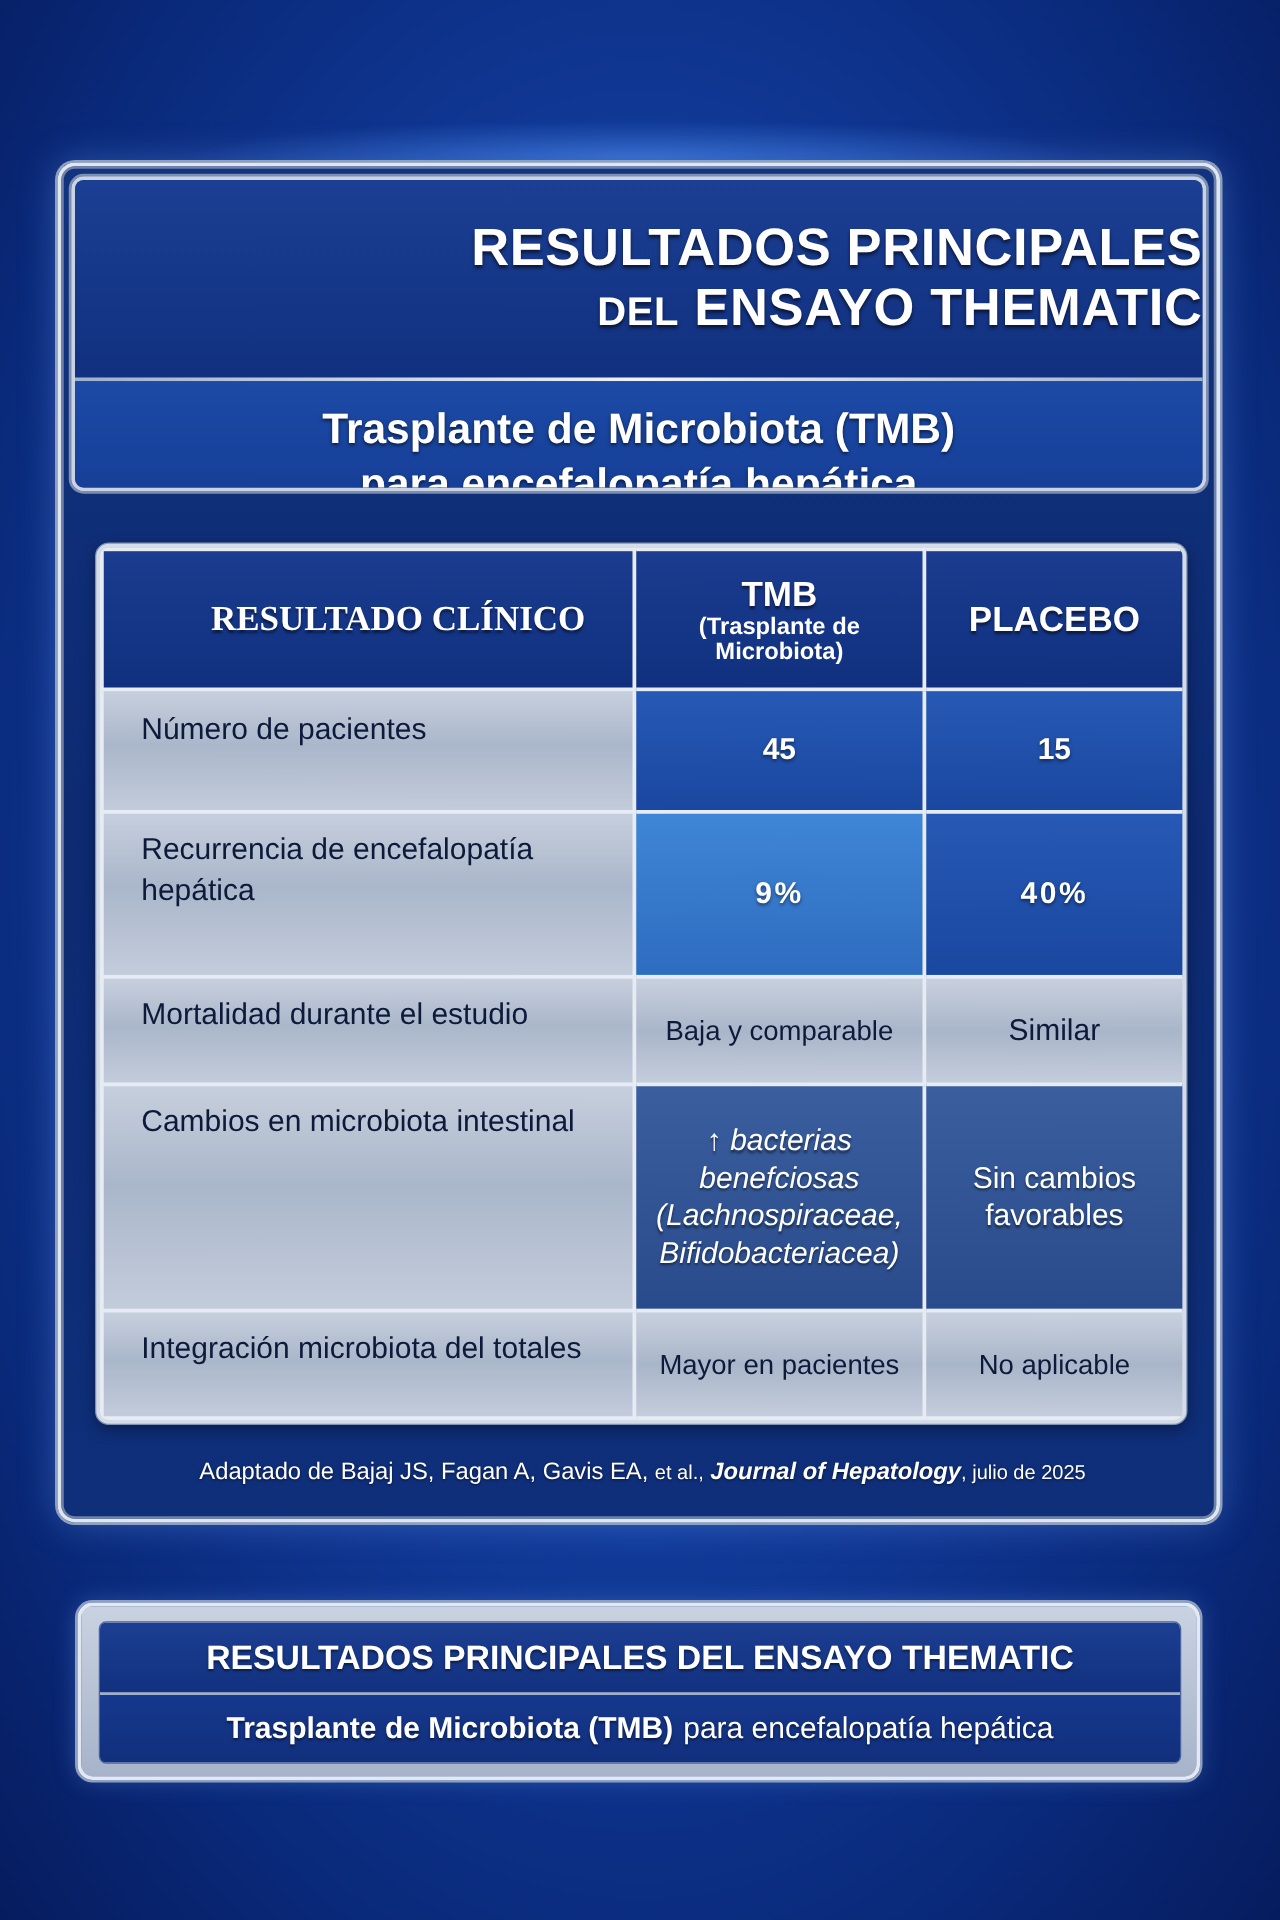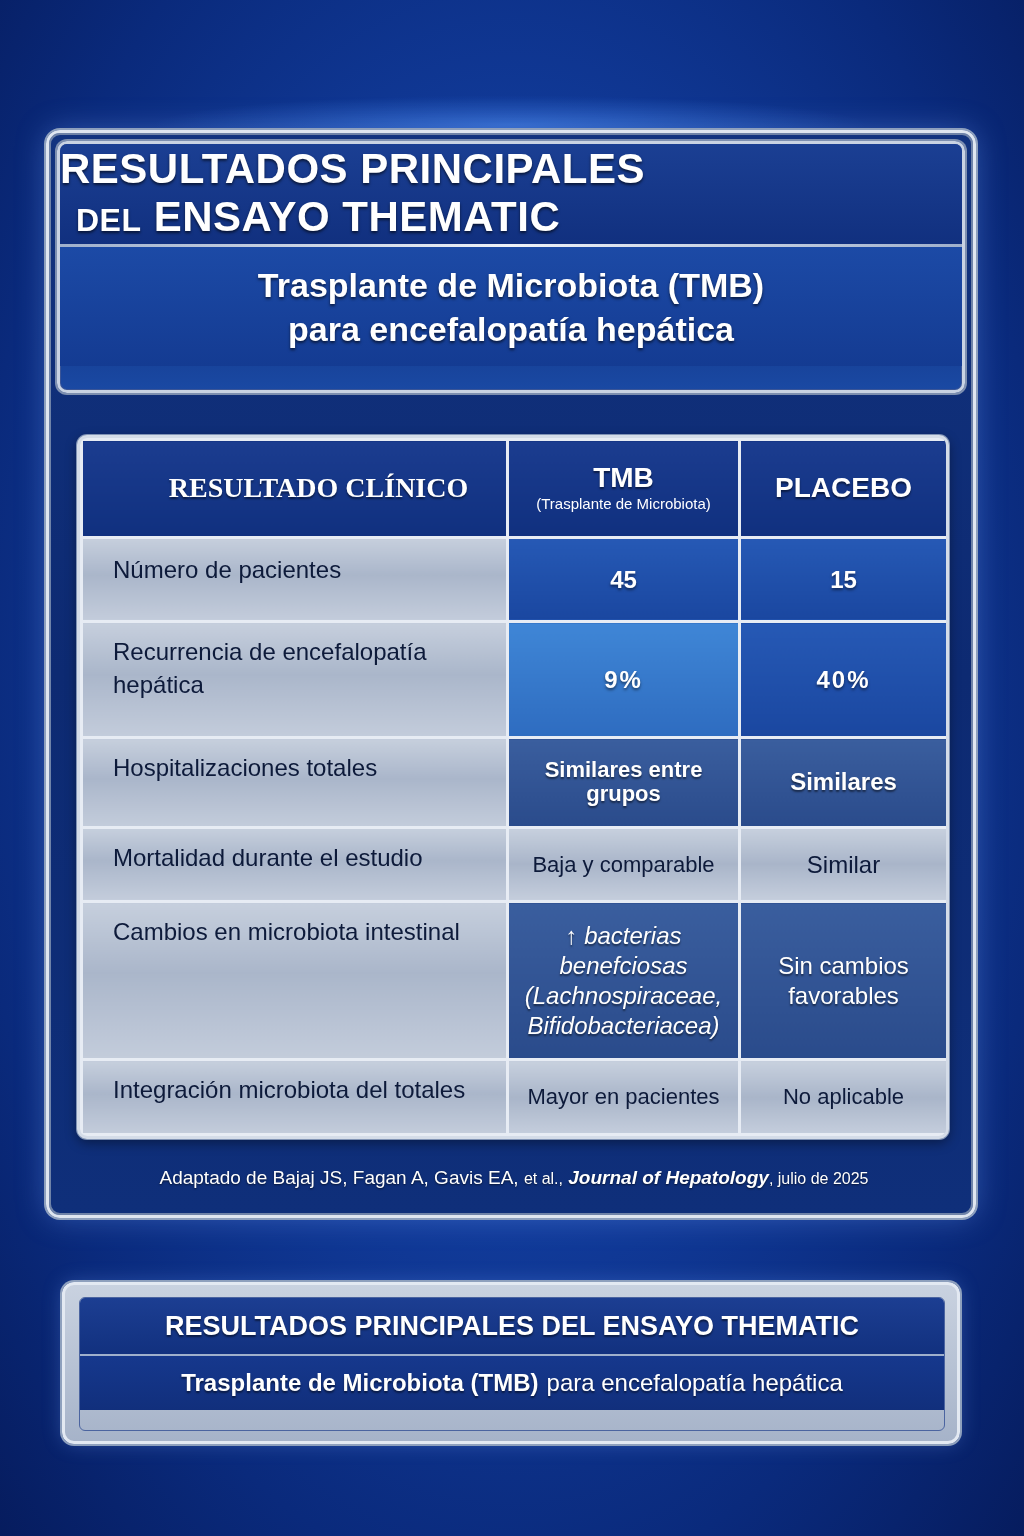--- a/index.html
+++ b/index.html
@@ -22,21 +22,21 @@
     box-sizing:border-box;
   }
   .header-panel {
     position:absolute; left:8px; top:8px; width:908px; height:252px;
     border-radius:10px;
     border:3px solid #c9d3e3;
     box-shadow: 0 0 0 2px #7d8fb0, inset 0 0 0 1px #3a5597;
     background: linear-gradient(180deg,#163a8e 0%, #0f2e7d 50%, #1a49a3 100%);
     box-sizing:border-box; overflow:hidden;
   }
-  .header-top { height:100px; display:flex; flex-direction:column; align-items:flex-start; justify-content:center;
+  .header-top { height:158px; display:flex; flex-direction:column; align-items:flex-end; justify-content:center;
     background: linear-gradient(180deg,#1b3f93 0%,#11307f 100%); }
   .header-divider { height:3px; background: linear-gradient(90deg,#9fb0cc,#eef2f8,#9fb0cc); }
   .header-bottom { height:119px; display:flex; flex-direction:column; align-items:center; justify-content:center;
     background: linear-gradient(180deg,#1c4aa6 0%,#143b92 100%); }
   .title-line { color:#fff; font-weight:bold; font-size:42px; letter-spacing:0.5px; line-height:48px;
     text-shadow: 0 2px 3px rgba(0,0,0,0.6); }
   .title-small { font-size:32px;margin-left:16px; }
   .subtitle-line { color:#fff; font-weight:bold; font-size:34px; line-height:44px;
     text-shadow: 0 2px 3px rgba(0,0,0,0.6); }
 
@@ -46,41 +46,41 @@
     border-radius:10px; border:3px solid #d4dce8;
     box-shadow: 0 0 0 1px #8093b5, 0 4px 12px rgba(0,0,0,0.4);
     box-sizing:border-box; overflow:hidden;
     background:#c5cedd;
   }
   table { border-collapse:collapse; width:100%; height:100%; table-layout:fixed; }
   td, th { border:3px solid #e7ecf4; padding:0; box-sizing:border-box; }
   th { background: linear-gradient(180deg,#1b3c8f,#10307f); color:#fff; font-weight:bold; }
   th.col-label { text-align:center; padding-left:48px; font-size:28px;font-family:Liberation Serif, serif; }
   th .th-main { font-size:28px; display:block; line-height:32px; text-shadow:0 2px 2px rgba(0,0,0,0.5); }
-  th .th-sub { font-size:15px; font-weight:normal; display:block; line-height:20px; }
+  th .th-sub { font-size:19px; font-weight:bold; display:block; line-height:20px; }
   td.label { color:#0d1a3a; font-size:24px; padding-left:30px; vertical-align:top; padding-top:12px; line-height:33px;
     background: linear-gradient(180deg,#c6cfdd 0%,#aab6ca 45%,#c3ccdb 100%); }
   td.val { text-align:center; vertical-align:middle; font-size:24px; line-height:30px; }
   .silver { color:#0d1a3a; background: linear-gradient(180deg,#c7d0de,#a9b5c9,#c4cddc); }
   .blue-mid { color:#fff; text-shadow:0 2px 2px rgba(0,0,0,0.5); background: linear-gradient(180deg,#3a5e9e,#2a4b8b); }
   .blue-dark { color:#fff; text-shadow:0 2px 2px rgba(0,0,0,0.5); background: linear-gradient(180deg,#1d4196,#14358a); }
   .blue-bright { color:#fff; text-shadow:0 2px 3px rgba(0,0,0,0.5); background: linear-gradient(180deg,#3f86d6,#2e6cc0); }
   .blue-royal { color:#fff; text-shadow:0 2px 3px rgba(0,0,0,0.5); background: linear-gradient(180deg,#2659b5,#1a47a0); }
   .big-num { font-size:34px; font-weight:bold; }
   .huge-num { font-size:46px; font-weight:bold; letter-spacing:2px; }
   .ital { font-style:italic; font-size:19px; line-height:27px; }
 
   .citation { position:absolute; left:60px; top:1034px; width:810px; text-align:center; color:#fff; font-size:19px;
     text-shadow:0 1px 2px rgba(0,0,0,0.6); }
   .citation .journal { font-style:italic; font-weight:bold;margin-top:48px; }
   .citation .small { font-size:16px; }
 
   
   .banner {
-    position:absolute; left:62px; top:1282px; width:898px; height:162px;
+    position:absolute; left:62px; top:1282px; width:898px; height:142px;
     border-radius:12px; border:3px solid #e3e9f2;
     box-shadow: 0 0 0 2px #8ea0bd, 0 0 20px rgba(120,170,255,0.3);
     background: linear-gradient(180deg,#c9d2e0,#a6b3c9);
     box-sizing:border-box; padding:12px 14px;
   }
   .banner-inner { width:100%; height:100%; border-radius:6px; overflow:hidden; border:1px solid #4b64a0; }
   .banner-top { height:56px; display:flex; align-items:center; justify-content:center;
     background: linear-gradient(180deg,#1c3e92,#12317f); color:#fff; font-weight:bold; font-size:27px;
     text-shadow:0 2px 2px rgba(0,0,0,0.5); }
   .banner-div { height:2px; background:#9fb0cc; }
@@ -133,25 +133,20 @@
       <tr style="height:66px">
         <td class="label" style="padding-top:14px">Número de pacientes</td>
         <td class="val blue-royal big-num">45</td>
         <td class="val blue-royal big-num">15</td>
       </tr>
       <tr style="height:90px">
         <td class="label">Recurrencia de encefalopatía hepática</td>
         <td class="val blue-bright huge-num">9%</td>
         <td class="val blue-royal huge-num">40%</td>
       </tr>
-      <tr style="height:70px">
-        <td class="label">Hospitalizaciones totales</td>
-        <td class="val blue-mid" style="font-weight:bold;font-size:22px;line-height:24px">Similares entre grupos</td>
-        <td class="val blue-mid" style="font-weight:bold">Similares</td>
-      </tr>
       <tr style="height:58px">
         <td class="label">Mortalidad durante el estudio</td>
         <td class="val silver" style="font-size:22px">Baja y comparable</td>
         <td class="val silver">Similar</td>
       </tr>
       <tr style="height:104px">
         <td class="label">Cambios en microbiota intestinal</td>
         <td class="val blue-mid ital" style="padding:0 8px">↑ bacterias benefciosas (Lachnospiraceae, Bifidobacteriacea)</td>
         <td class="val blue-mid">Sin cambios favorables</td>
       </tr>

